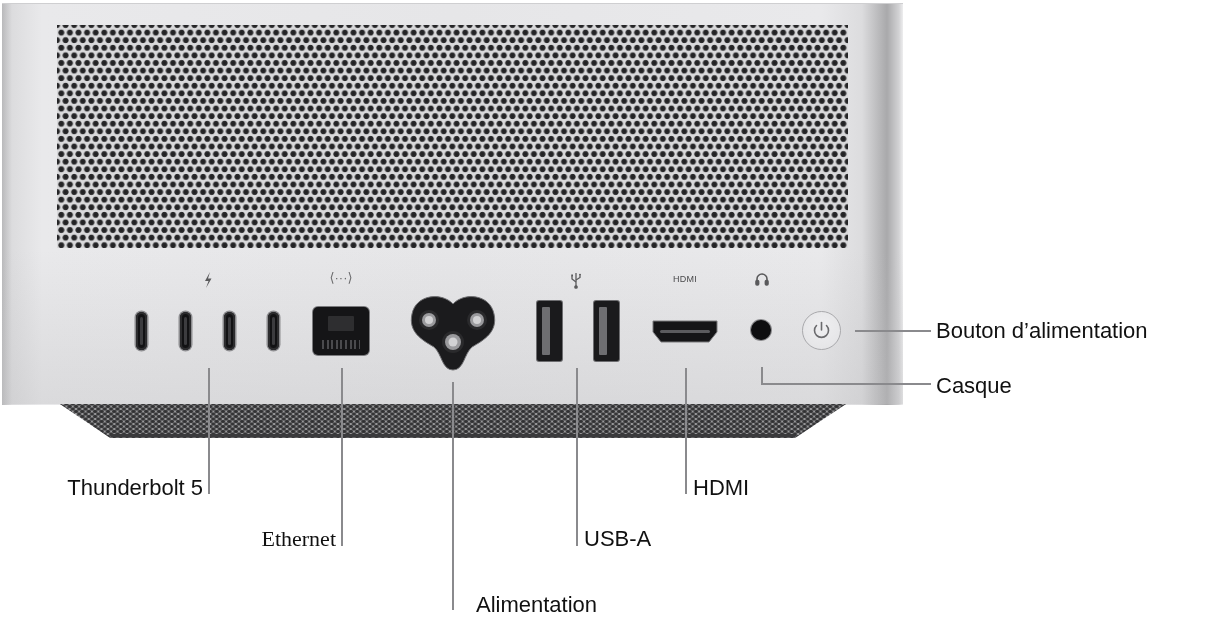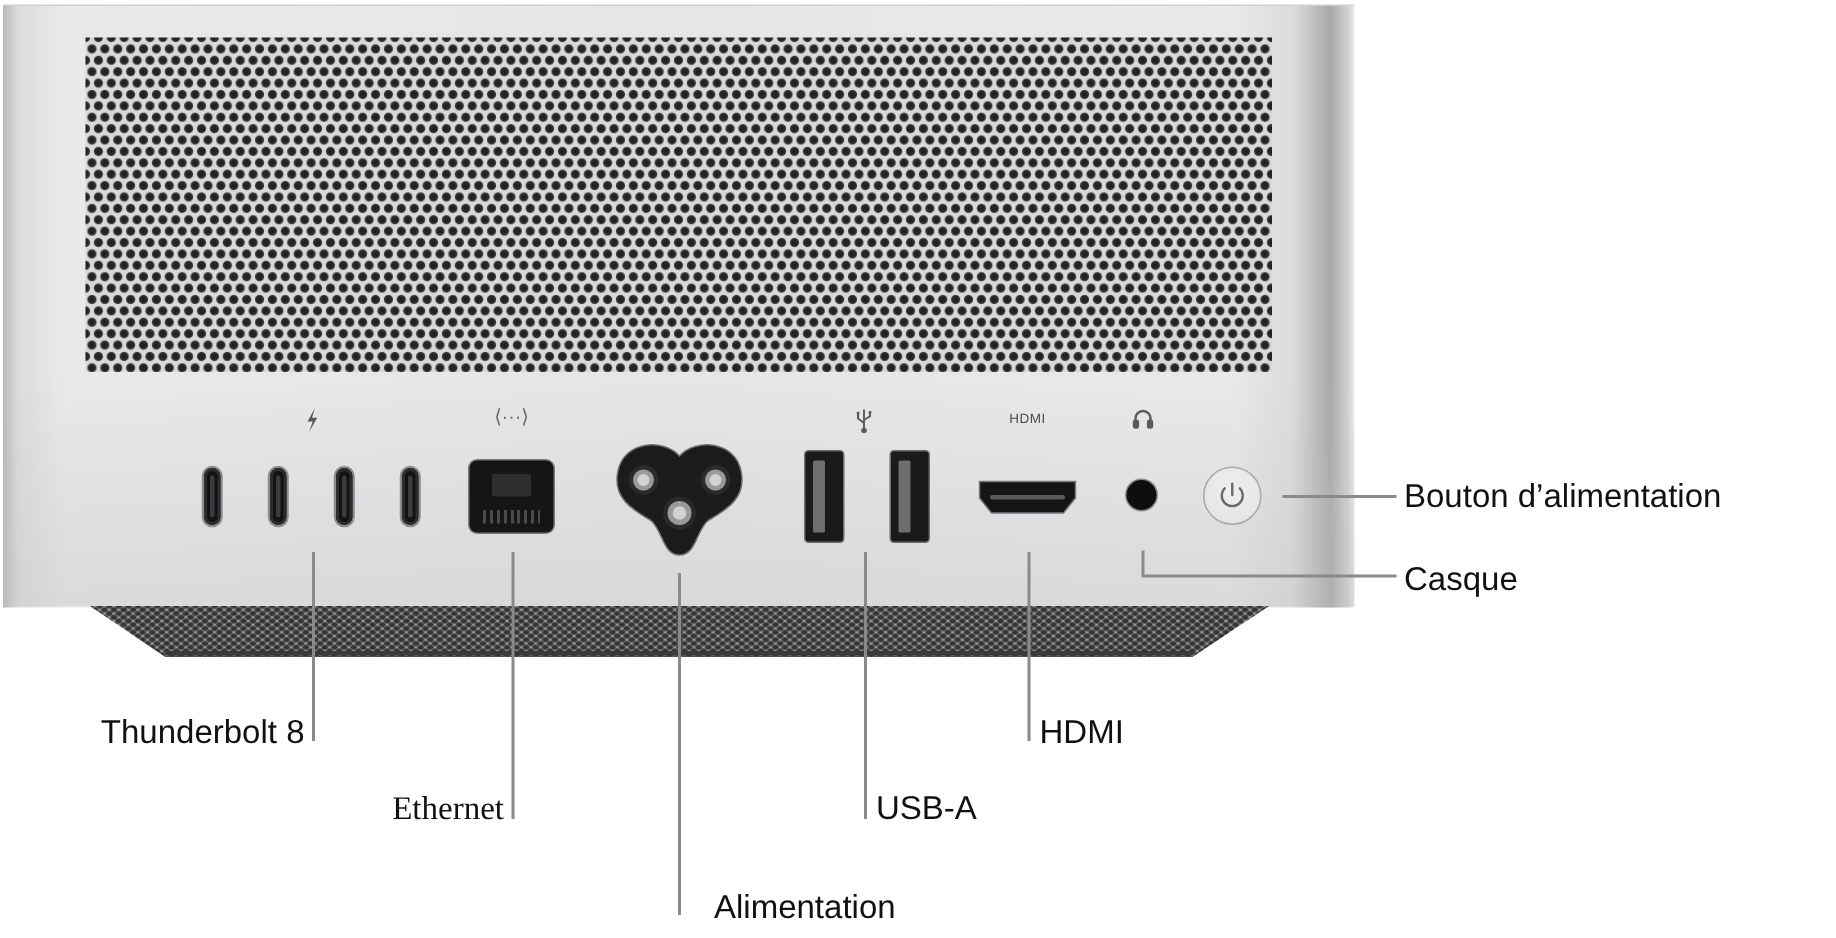--- a/index.html
+++ b/index.html
@@ -132,19 +132,19 @@
 
 <div class="abs line" style="left:208px;top:368px;width:2px;height:126px;"></div>
 <div class="abs line" style="left:341px;top:368px;width:2px;height:178px;"></div>
 <div class="abs line" style="left:452px;top:382px;width:2px;height:228px;"></div>
 <div class="abs line" style="left:576px;top:368px;width:2px;height:178px;"></div>
 <div class="abs line" style="left:685px;top:368px;width:2px;height:126px;"></div>
 <div class="abs line" style="left:761px;top:367px;width:2px;height:17px;"></div>
 <div class="abs line" style="left:761px;top:383px;width:170px;height:2px;"></div>
 <div class="abs line" style="left:855px;top:330px;width:76px;height:2px;"></div>
 
-<div class="abs label" style="right:1021px;top:475px;">Thunderbolt 8</div>
+<div class="abs label" style="right:1021px;top:475px;">Thunderbolt 5</div>
 <div class="abs label" style="right:888px;top:526px;font-family:Liberation Serif, serif;">Ethernet</div>
 <div class="abs label" style="left:460px;top:592px;margin-left:16px;">Alimentation</div>
 <div class="abs label" style="left:584px;top:526px;">USB-A</div>
 <div class="abs label" style="left:693px;top:475px;">HDMI</div>
 <div class="abs label" style="left:936px;top:318px;text-align:center;">Bouton d’alimentation</div>
 <div class="abs label" style="left:936px;top:373px;text-align:center;">Casque</div>
 
 </body></html>

